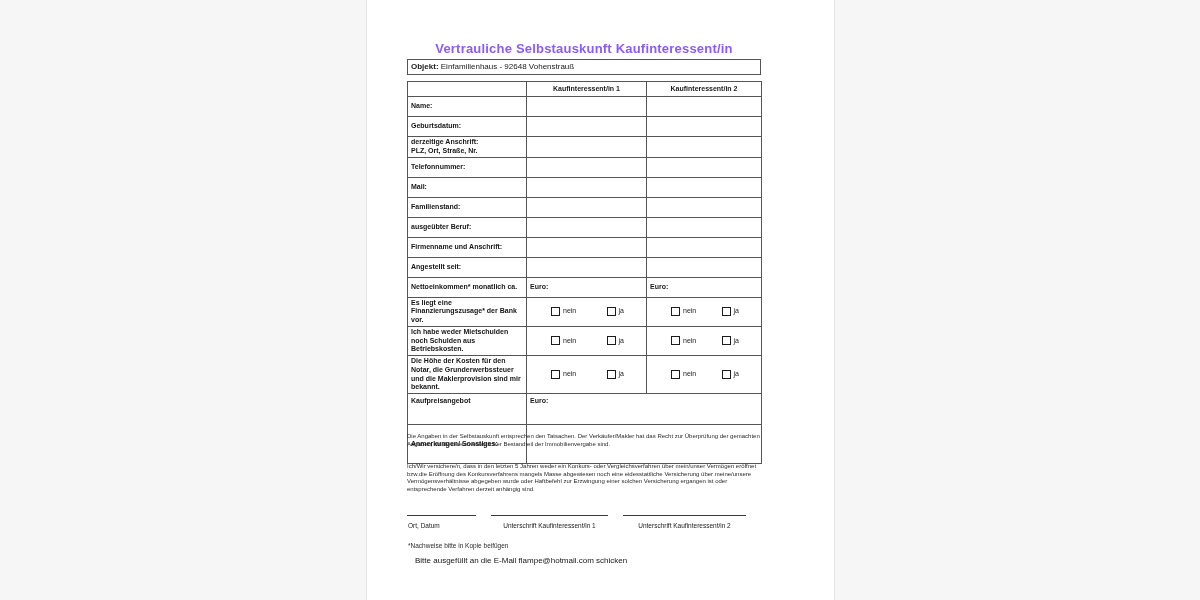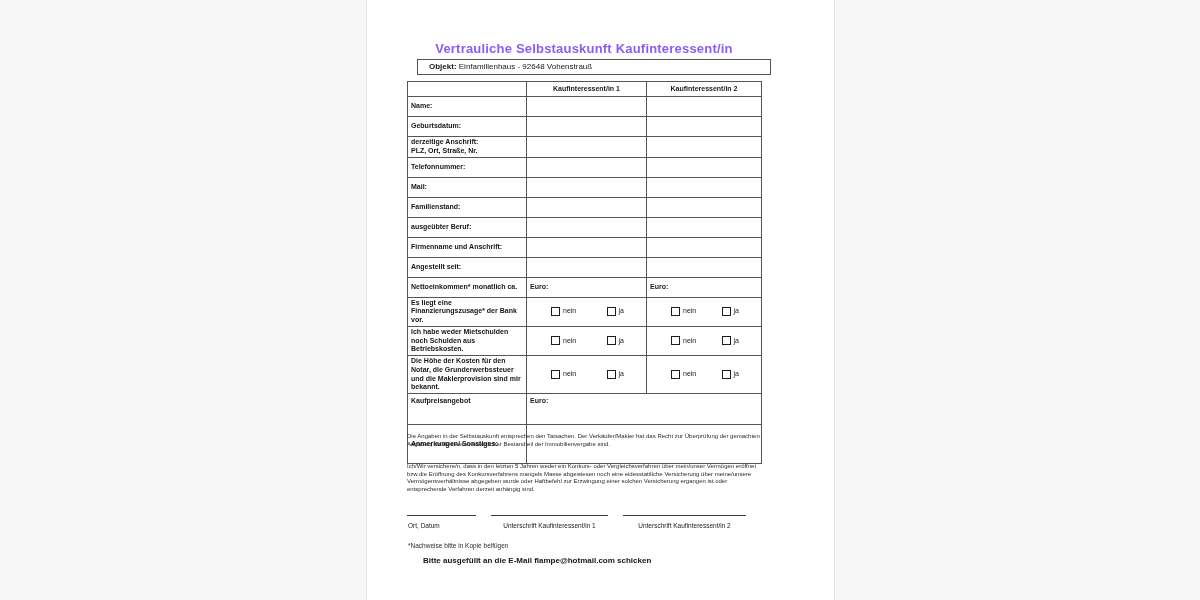--- a/index.html
+++ b/index.html
@@ -18,22 +18,22 @@
   .content{position:absolute;left:40px;top:0;width:354px;}
 
   .doc-title{
     position:absolute;top:41px;left:0;width:354px;
     text-align:center;font-size:13px;font-weight:bold;color:#8b5cf6;
     letter-spacing:0.2px;
   }
   .objekt-box{
     position:absolute;top:59px;left:0;width:354px;height:16px;
     border:1px solid #555;box-sizing:border-box;
-    font-size:8px;line-height:14px;padding-left:11px;
-    white-space:nowrap;overflow:hidden;margin-left:10px;
+    font-size:8px;line-height:14px;padding-left:3px;
+    white-space:nowrap;overflow:hidden;
   }
   .objekt-box .b{font-weight:bold;}
 
   table.form{
     position:absolute;top:81px;left:0;width:354px;
     border-collapse:collapse;table-layout:fixed;
   }
   table.form td{
     border:1px solid #555;
     font-size:7px;line-height:1.25;
@@ -73,21 +73,21 @@
   .sig-line{position:absolute;top:515px;border-top:1px solid #3a3a3a;height:0;}
   .sig-line.l1{left:0;width:69px;}
   .sig-line.l2{left:84px;width:117px;}
   .sig-line.l3{left:216px;width:123px;}
   .sig-lbl{position:absolute;top:522px;font-size:6.5px;color:#222;}
   .sig-lbl.s1{left:1px;}
   .sig-lbl.s2{left:84px;width:117px;text-align:center;}
   .sig-lbl.s3{left:216px;width:123px;text-align:center;}
 
   .footnote{position:absolute;top:542px;left:1px;font-size:6.5px;color:#2b2b2b;}
-  .send-line{position:absolute;top:556px;left:16px;font-size:8px;font-weight:bold;color:#161616;}
+  .send-line{position:absolute;top:556px;left:8px;font-size:8px;font-weight:normal;color:#161616;}
 </style>
 </head>
 <body>
 
 <div class="page">
   <div class="content">
 
     <div class="doc-title">Vertrauliche Selbstauskunft Kaufinteressent/in</div>
 
     <div class="objekt-box"><span class="b">Objekt:</span><span> Einfamilienhaus - 92648 Vohenstrauß</span></div>

